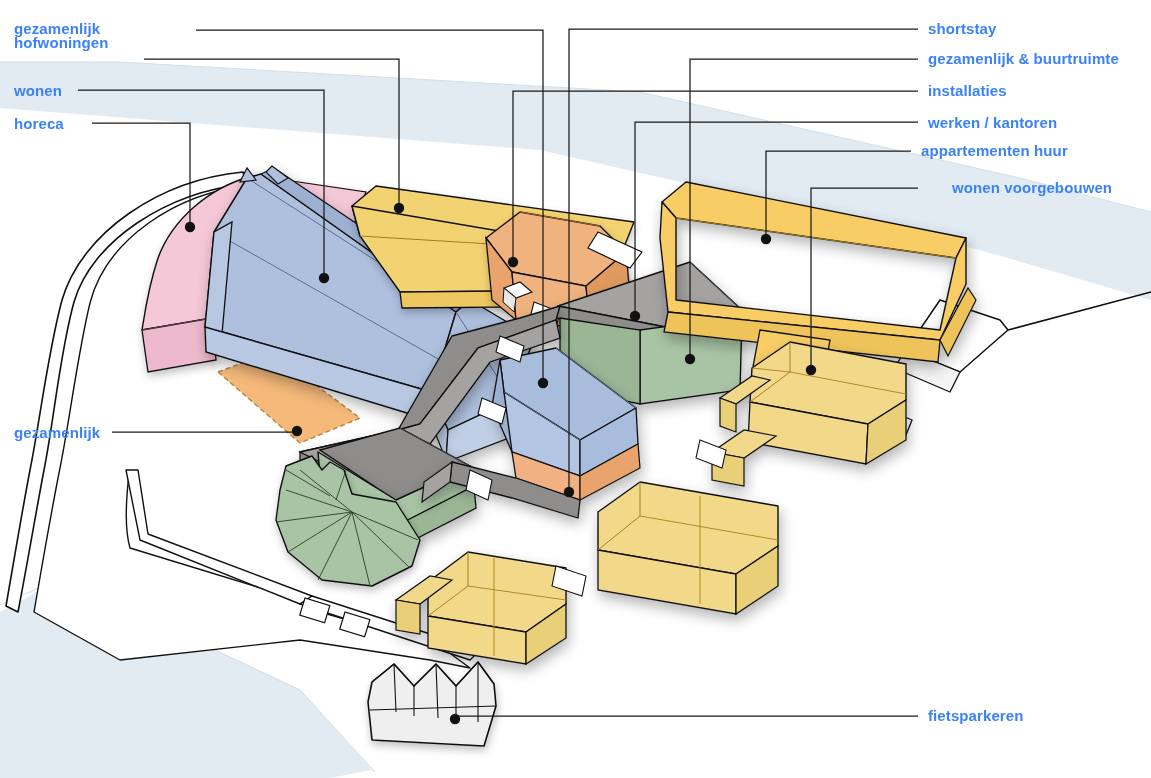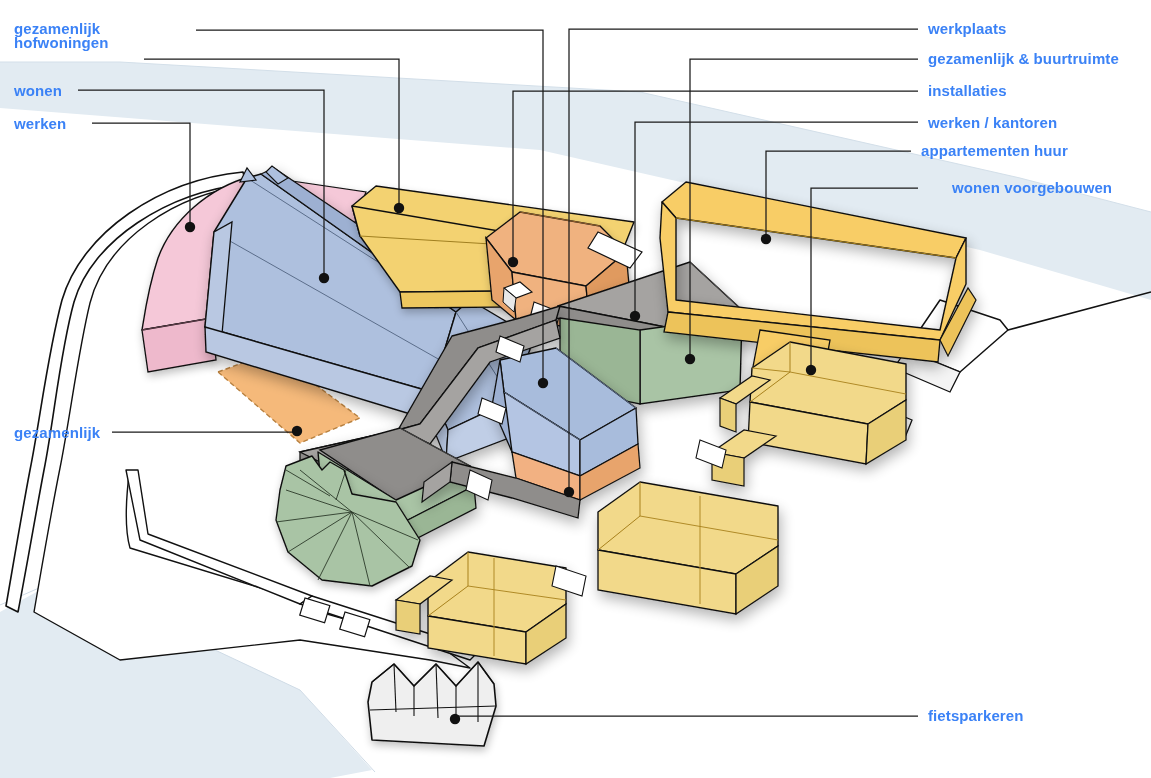--- a/index.html
+++ b/index.html
@@ -308,25 +308,25 @@
     <circle cx="766" cy="239" r="5.2"></circle>
     <circle cx="811" cy="370" r="5.2"></circle>
     <circle cx="455" cy="719" r="5.2"></circle>
   </g>
 </svg>
 
 <div id="labels-left">
       <div class="lbl left" style="left: 14px; top: 21px;">gezamenlijk</div>
       <div class="lbl left" style="left: 14px; top: 35px; text-align: center;">hofwoningen</div>
       <div class="lbl left" style="left: 14px; top: 83px;">wonen</div>
-      <div class="lbl left" style="left: 14px; top: 116px;">werken</div>
+      <div class="lbl left" style="left: 14px; top: 116px;">horeca</div>
       <div class="lbl left" style="left: 14px; top: 425px;">gezamenlijk</div>
     </div>
 <div id="labels-right">
-      <div class="lbl right" style="left: 928px; top: 21px;">werkplaats</div>
+      <div class="lbl right" style="left: 928px; top: 21px;">shortstay</div>
       <div class="lbl right" style="left: 928px; top: 51px;">gezamenlijk &amp; buurtruimte</div>
       <div class="lbl right" style="left: 928px; top: 83px;">installaties</div>
       <div class="lbl right" style="left: 928px; top: 115px;">werken / kantoren</div>
       <div class="lbl right" style="left: 921px; top: 143px;">appartementen huur</div>
       <div class="lbl right" style="left: 928px; top: 180px; margin-left: 24px;">wonen voorgebouwen</div>
       <div class="lbl right" style="left: 928px; top: 708px;">fietsparkeren</div>
     </div>
 
 </div>
 

